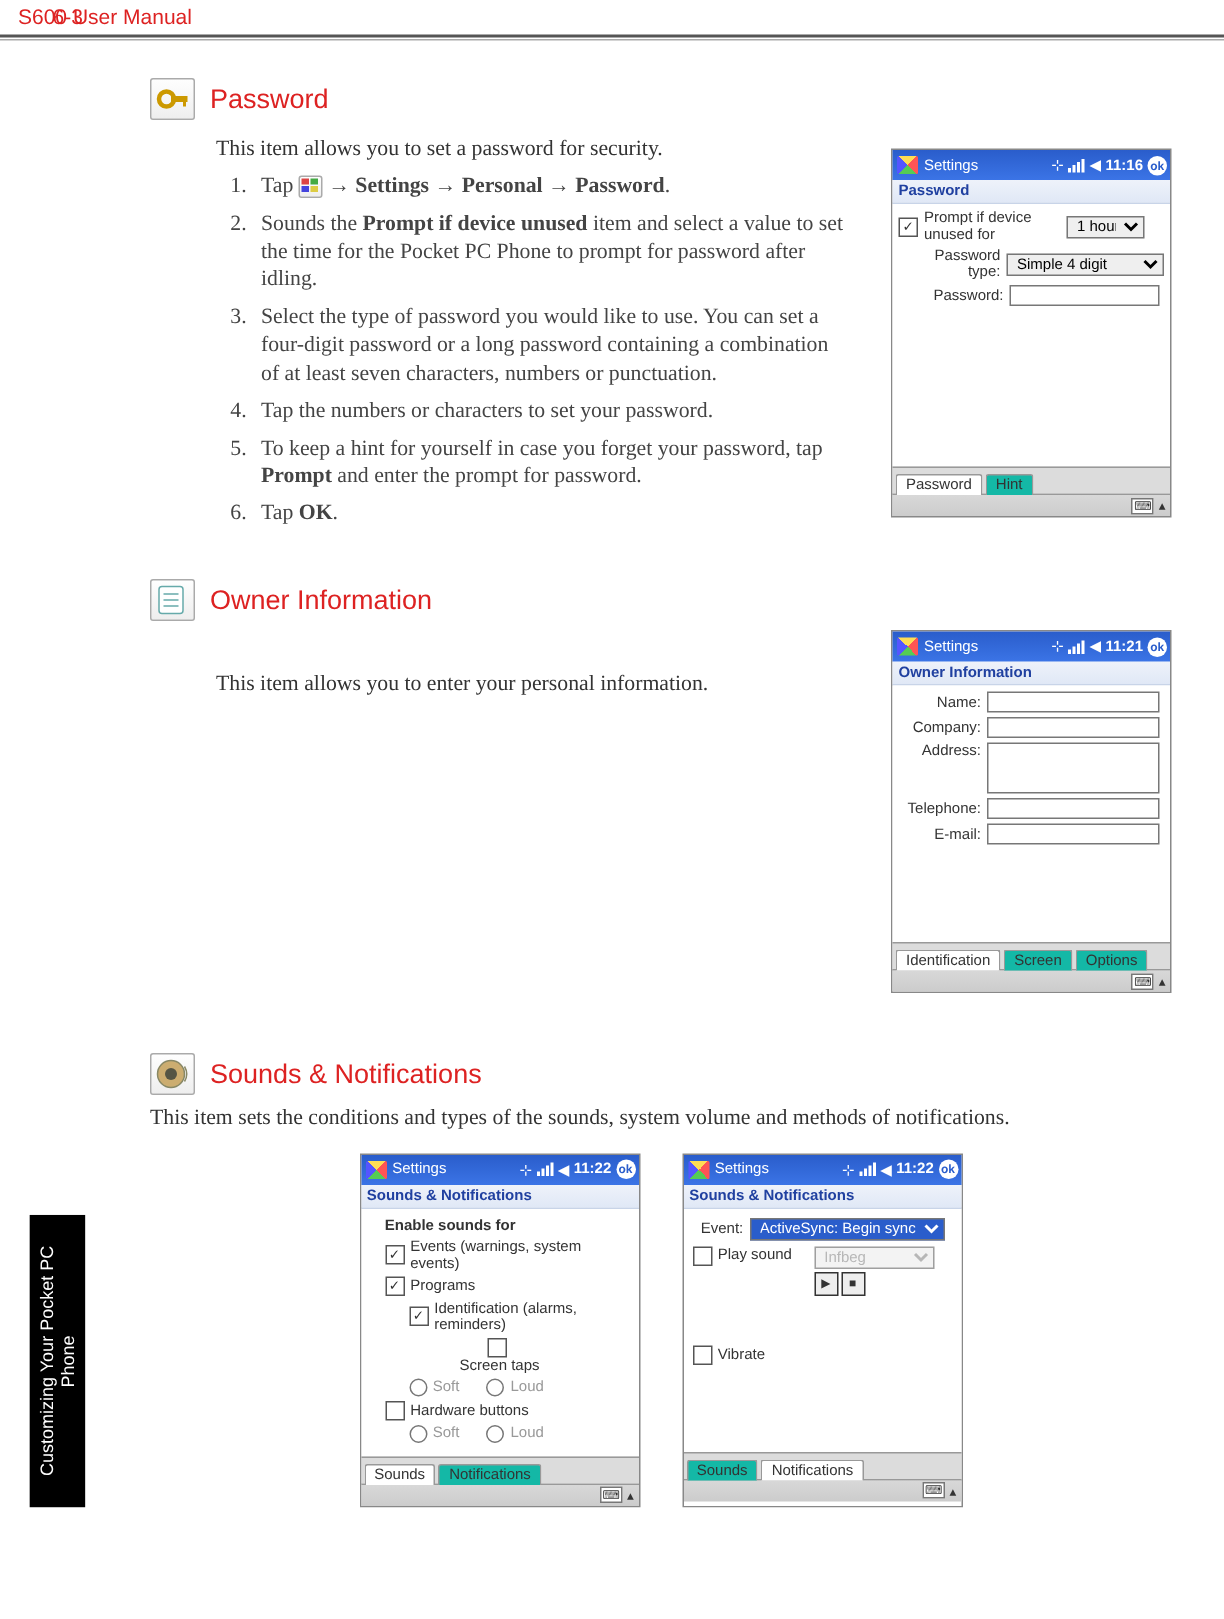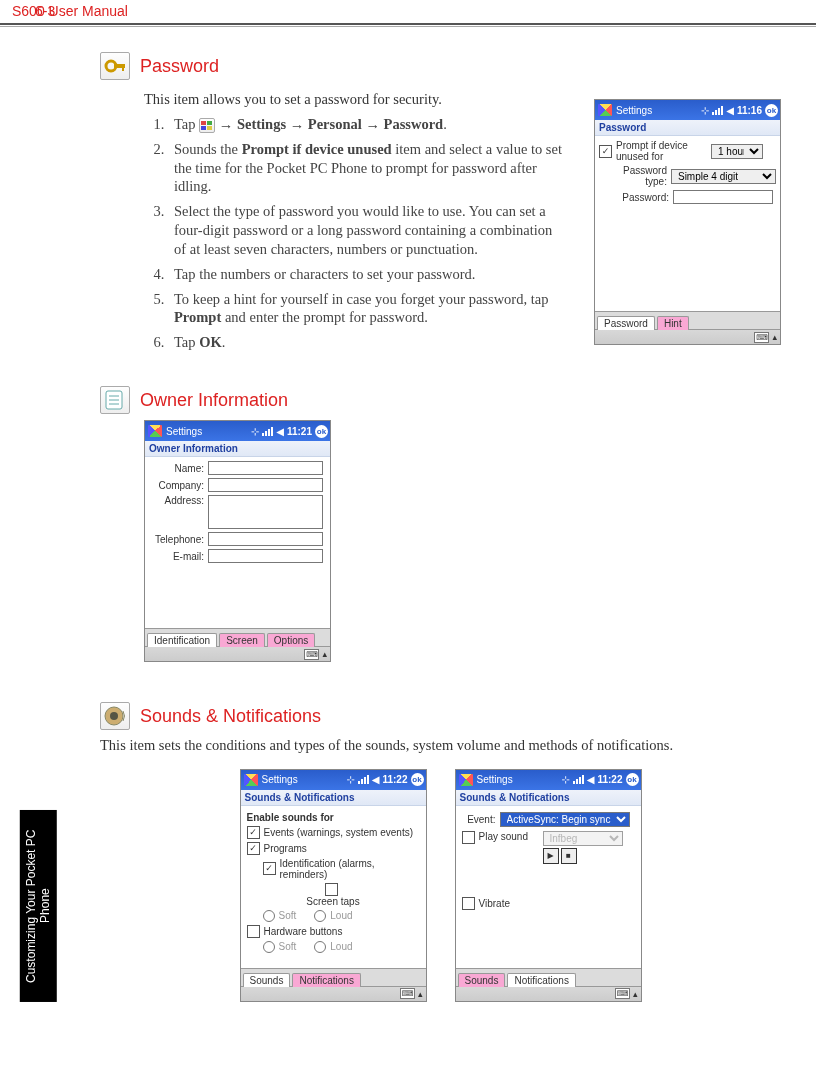--- a/index.html
+++ b/index.html
@@ -147,21 +147,21 @@
   .ss-body select { height: 15px; }
   .ss-tabs {
     display: flex;
     border-top: 1px solid #999;
     background: #dcdcdc;
     font-size: 10px;
     height: 17px;
     align-items: flex-end;
   }
   .ss-tabs .tab {
-    background: #f9a8d4;
+    background: #14b8a6;
     border: 1px solid #999;
     border-bottom: none;
     padding: 1px 6px;
     margin-left: 2px;
     margin-bottom: -1px;
     border-radius: 2px 2px 0 0;
   }
   .ss-tabs .tab.active {
     background: #fff;
   }
@@ -303,20 +303,24 @@
           <rect x="5" y="4" width="16" height="18" rx="2" fill="#fff" stroke="#6aa"></rect>
           <line x1="8" y1="9" x2="18" y2="9" stroke="#6aa"></line>
           <line x1="8" y1="13" x2="18" y2="13" stroke="#6aa"></line>
           <line x1="8" y1="17" x2="18" y2="17" stroke="#6aa"></line>
         </svg>
   </span>
   <span>Owner Information</span>
 </div>
 
 <div class="two-col">
+  <div class="col-text main-text">
+    <p>This item allows you to enter your personal information.</p>
+    <div style="height:170px"></div>
+  </div>
 
   <div class="screenshot">
     <div class="ss-titlebar">
           <div class="win-flag"></div>
           <span>Settings</span>
       <div class="right-icons">
         <span>⊹</span>
         <span class="signal">
               <span style="height:3px"></span>
               <span style="height:5px"></span>
@@ -391,21 +395,21 @@
               <span style="height:5px"></span>
               <span style="height:7px"></span>
               <span style="height:9px"></span>
             </span>
             <span>◀</span>
             <b>11:22</b>
             <div class="ok-btn">ok</div>
           </div>
     </div>
     <div class="ss-subtitle">Sounds &amp; Notifications</div>
-    <div class="ss-body" style="padding:6px 6px; min-height:150px">
+    <div class="ss-body" style="padding:6px 16px; min-height:150px">
       <div style="font-weight:bold;margin-bottom:3px">Enable sounds for</div>
       <div id="shot1-rows">
             <div class="row" style="margin-left: 0px;">
               <span class="cb">✓</span>
               <span>Events (warnings, system events)</span>
             </div>
             <div class="row" style="margin-left: 0px;">
               <span class="cb">✓</span>
               <span>Programs</span>
             </div>

